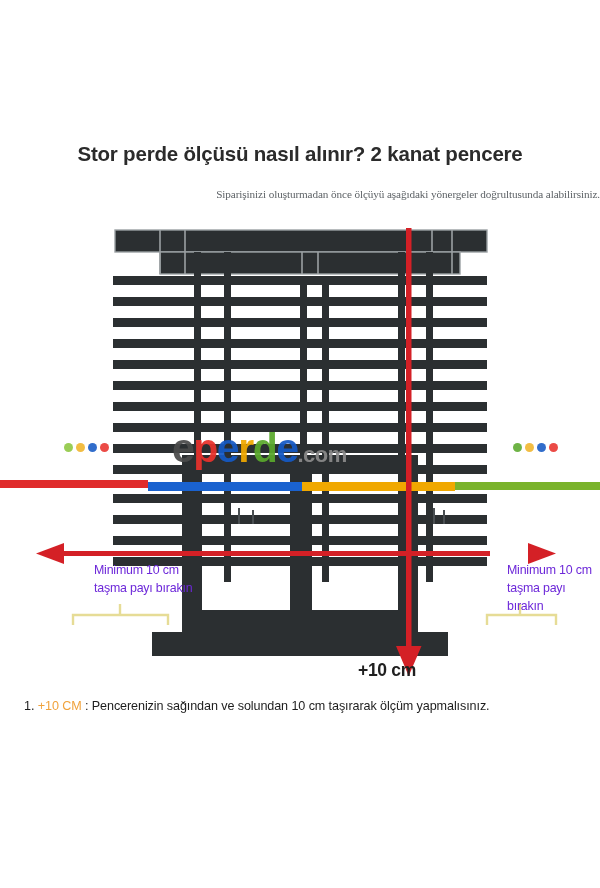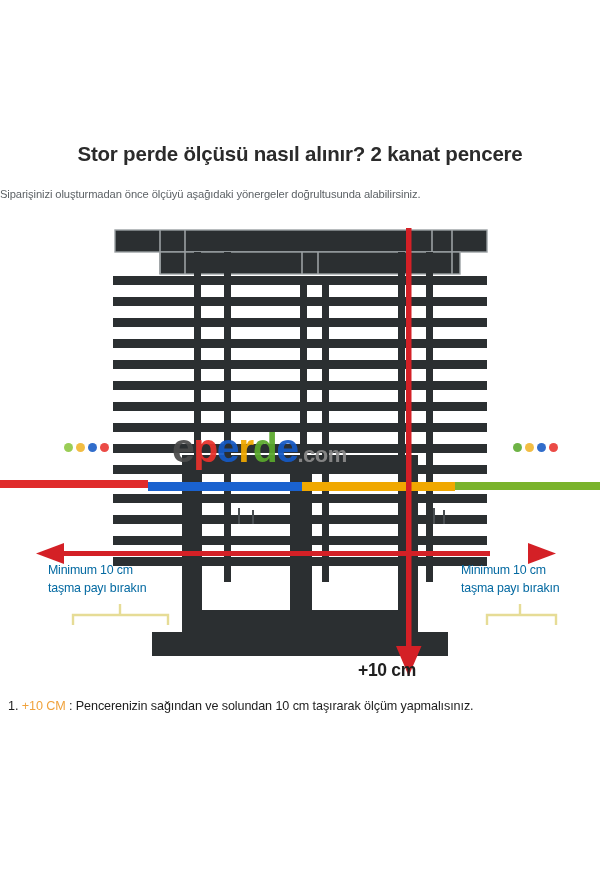--- a/index.html
+++ b/index.html
@@ -30,25 +30,26 @@
     text-align: center;
     font-size: 20.5px;
     font-weight: 700;
     color: #2b2b2b;
     letter-spacing: -0.2px;
   }
   .subtitle {
     position: absolute;
     left: 0; top: 188px;
     width: 600px;
-    text-align: left;
+    text-align: right;
     font-size: 11.2px;
     font-weight: 400;
     color: #5d6266;
     letter-spacing: -0.1px;
+    font-family: Liberation Serif, serif;
   }
 
   
   #graphic {
     position: absolute;
     left: 0; top: 0;
     width: 600px; height: 888px;
     pointer-events: none;
   }
   #graphic svg { display:block; }
@@ -82,23 +83,24 @@
   }
   .dots .d {
     width: 9px; height: 9px; border-radius: 50%;
     opacity: .88;
   }
 
   
   .minlabel {
     position: absolute;
     font-size: 12.4px;
-    color: #0369a1;
+    color: #6d28d9;
     line-height: 18px;
     letter-spacing: -0.2px;
+    margin-left: 46px;
   }
   .minlabel.left  { left: 48px;  top: 561px; text-align: left; }
   .minlabel.right { left: 461px; top: 561px; text-align: left; }
 
   .plus10 {
     position: absolute;
     left: 358px;
     top: 660px;
     font-size: 17.5px;
     font-weight: 700;
@@ -111,21 +113,21 @@
     position: absolute;
     left: 8px;
     top: 697px;
     width: 588px;
     font-size: 12.6px;
     color: #1d1d1d;
     line-height: 19px;
     letter-spacing: -0.1px;
   }
   .notes .hl { color: #f0a23c; font-weight: 400; }
-  .note-row { white-space: nowrap; }
+  .note-row { white-space: nowrap; margin-left: 16px; }
 </style>
 </head>
 <body>
 
 <div id="stage">
 
   <div class="title">Stor perde ölçüsü nasıl alınır? 2 kanat pencere</div>
   <div class="subtitle">Siparişinizi oluşturmadan önce ölçüyü aşağıdaki yönergeler doğrultusunda alabilirsiniz.</div>
 
   <div id="graphic">

